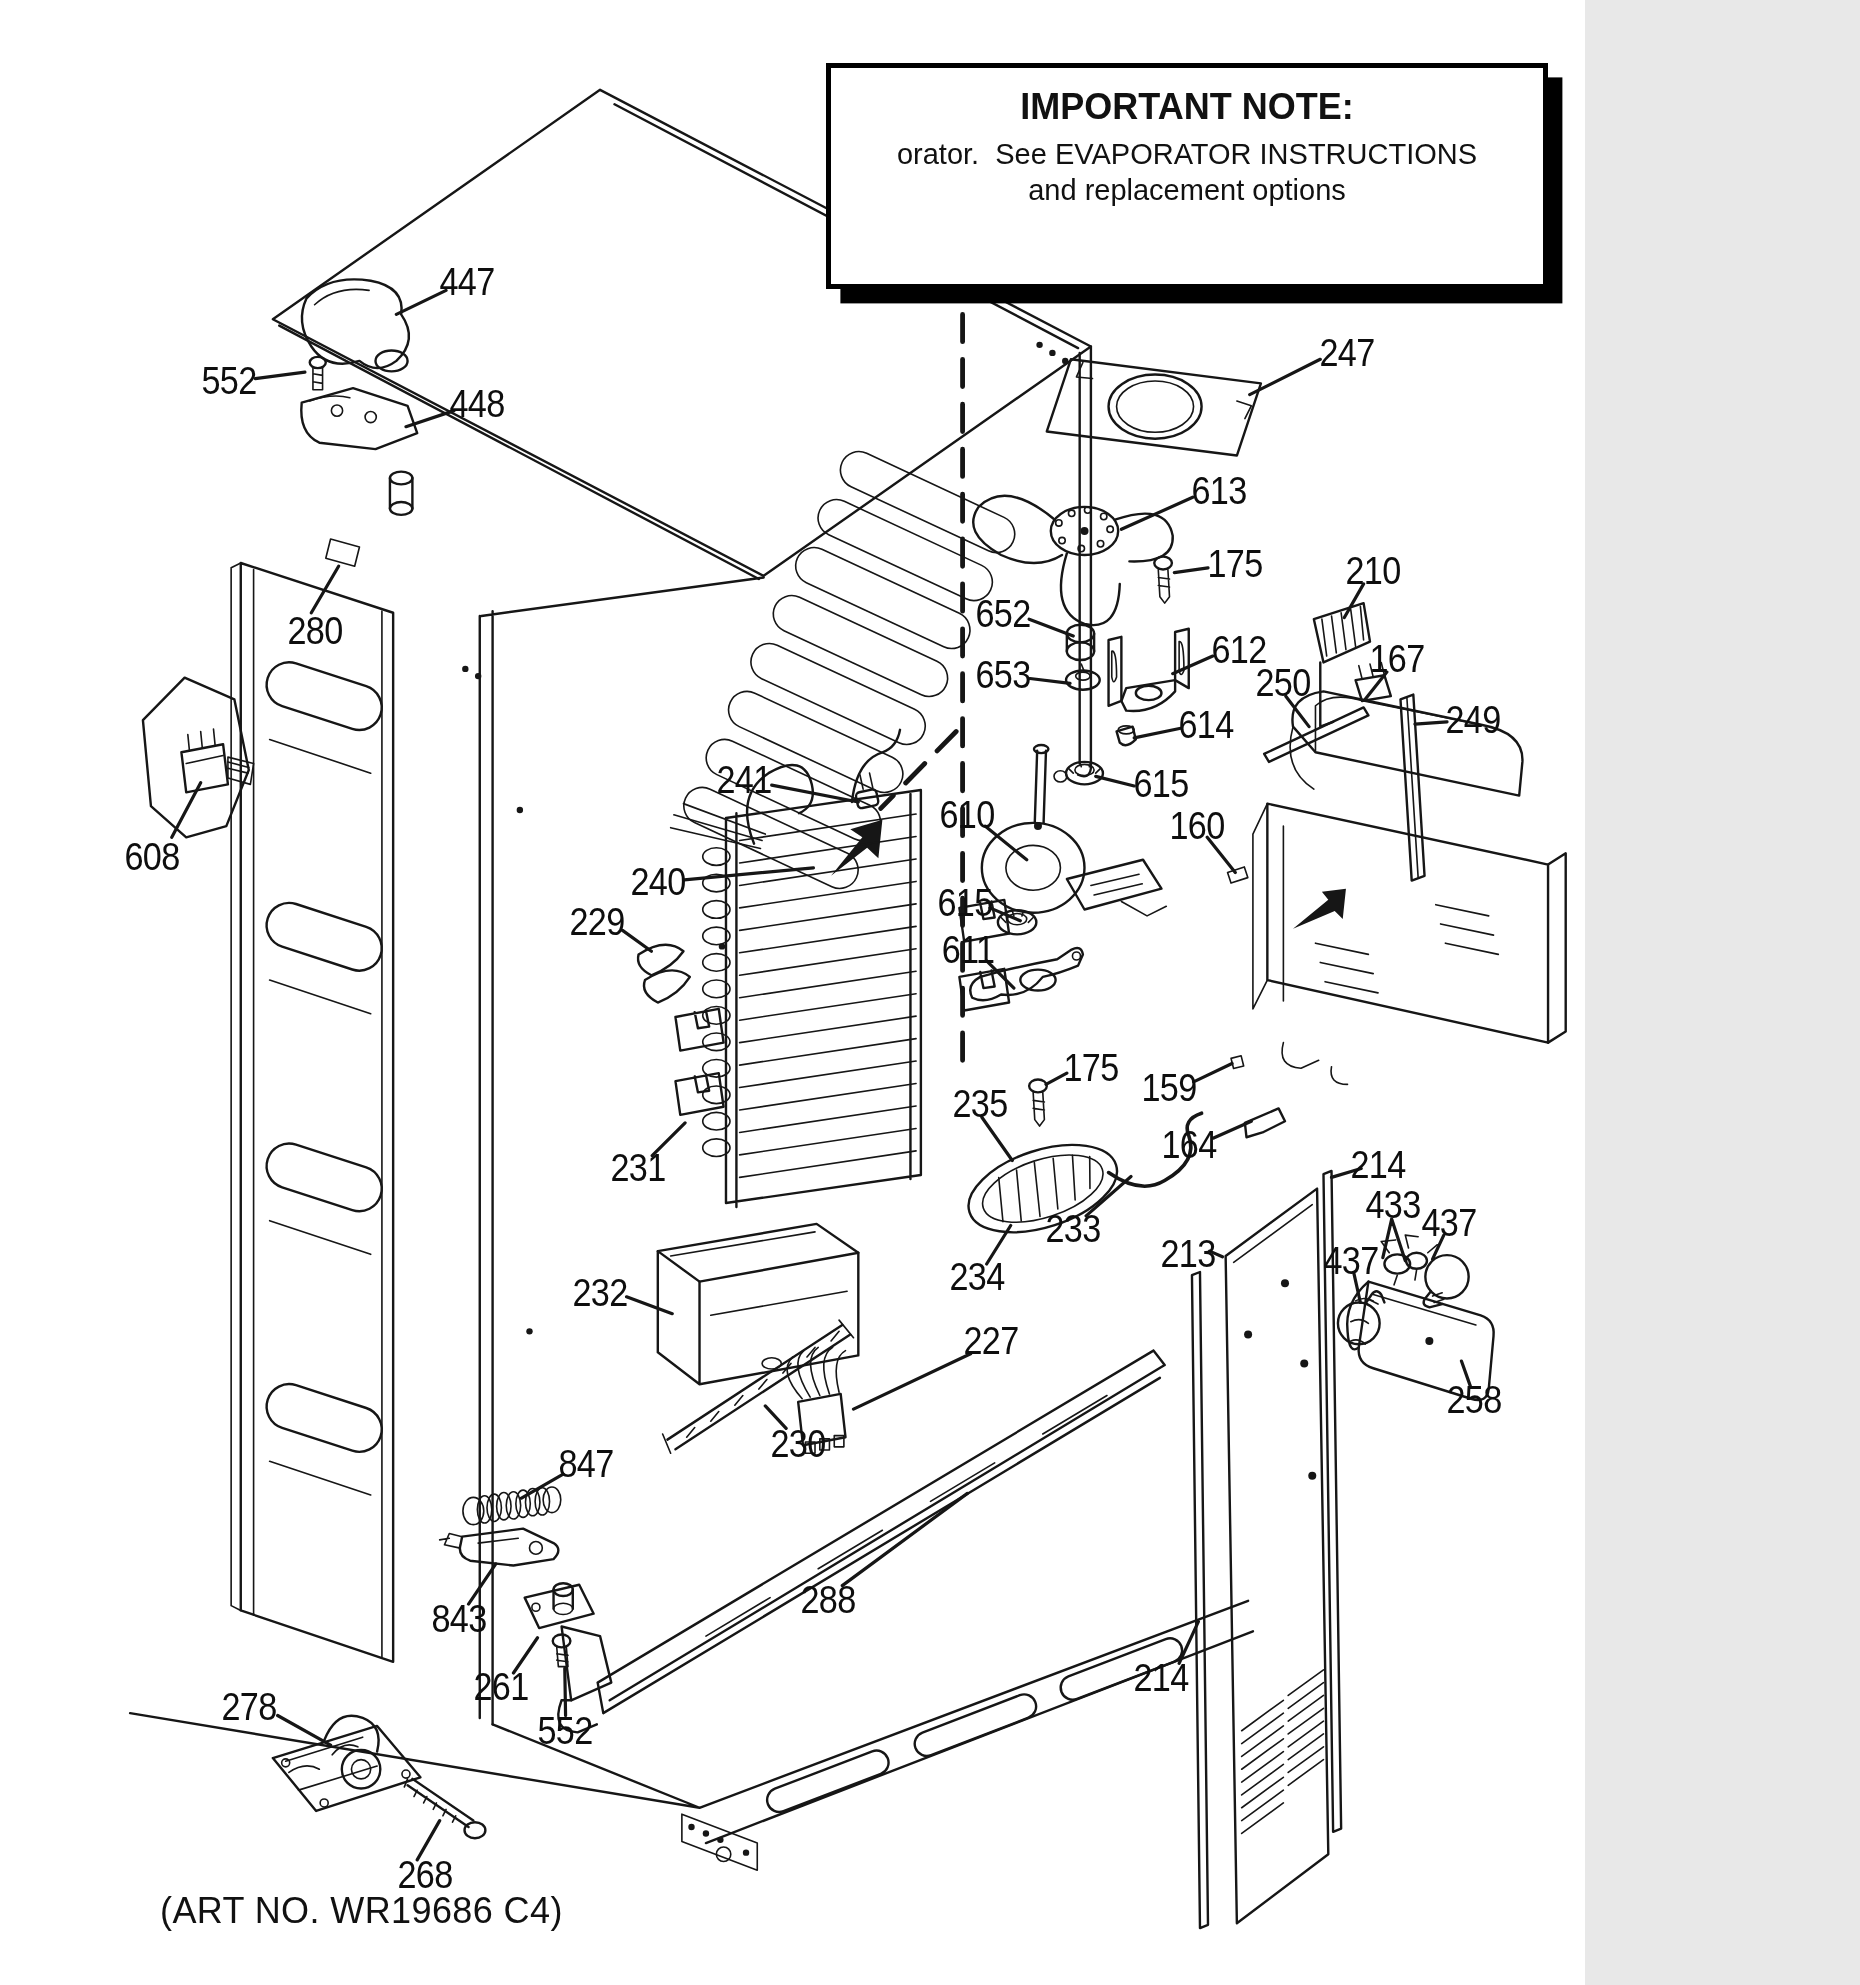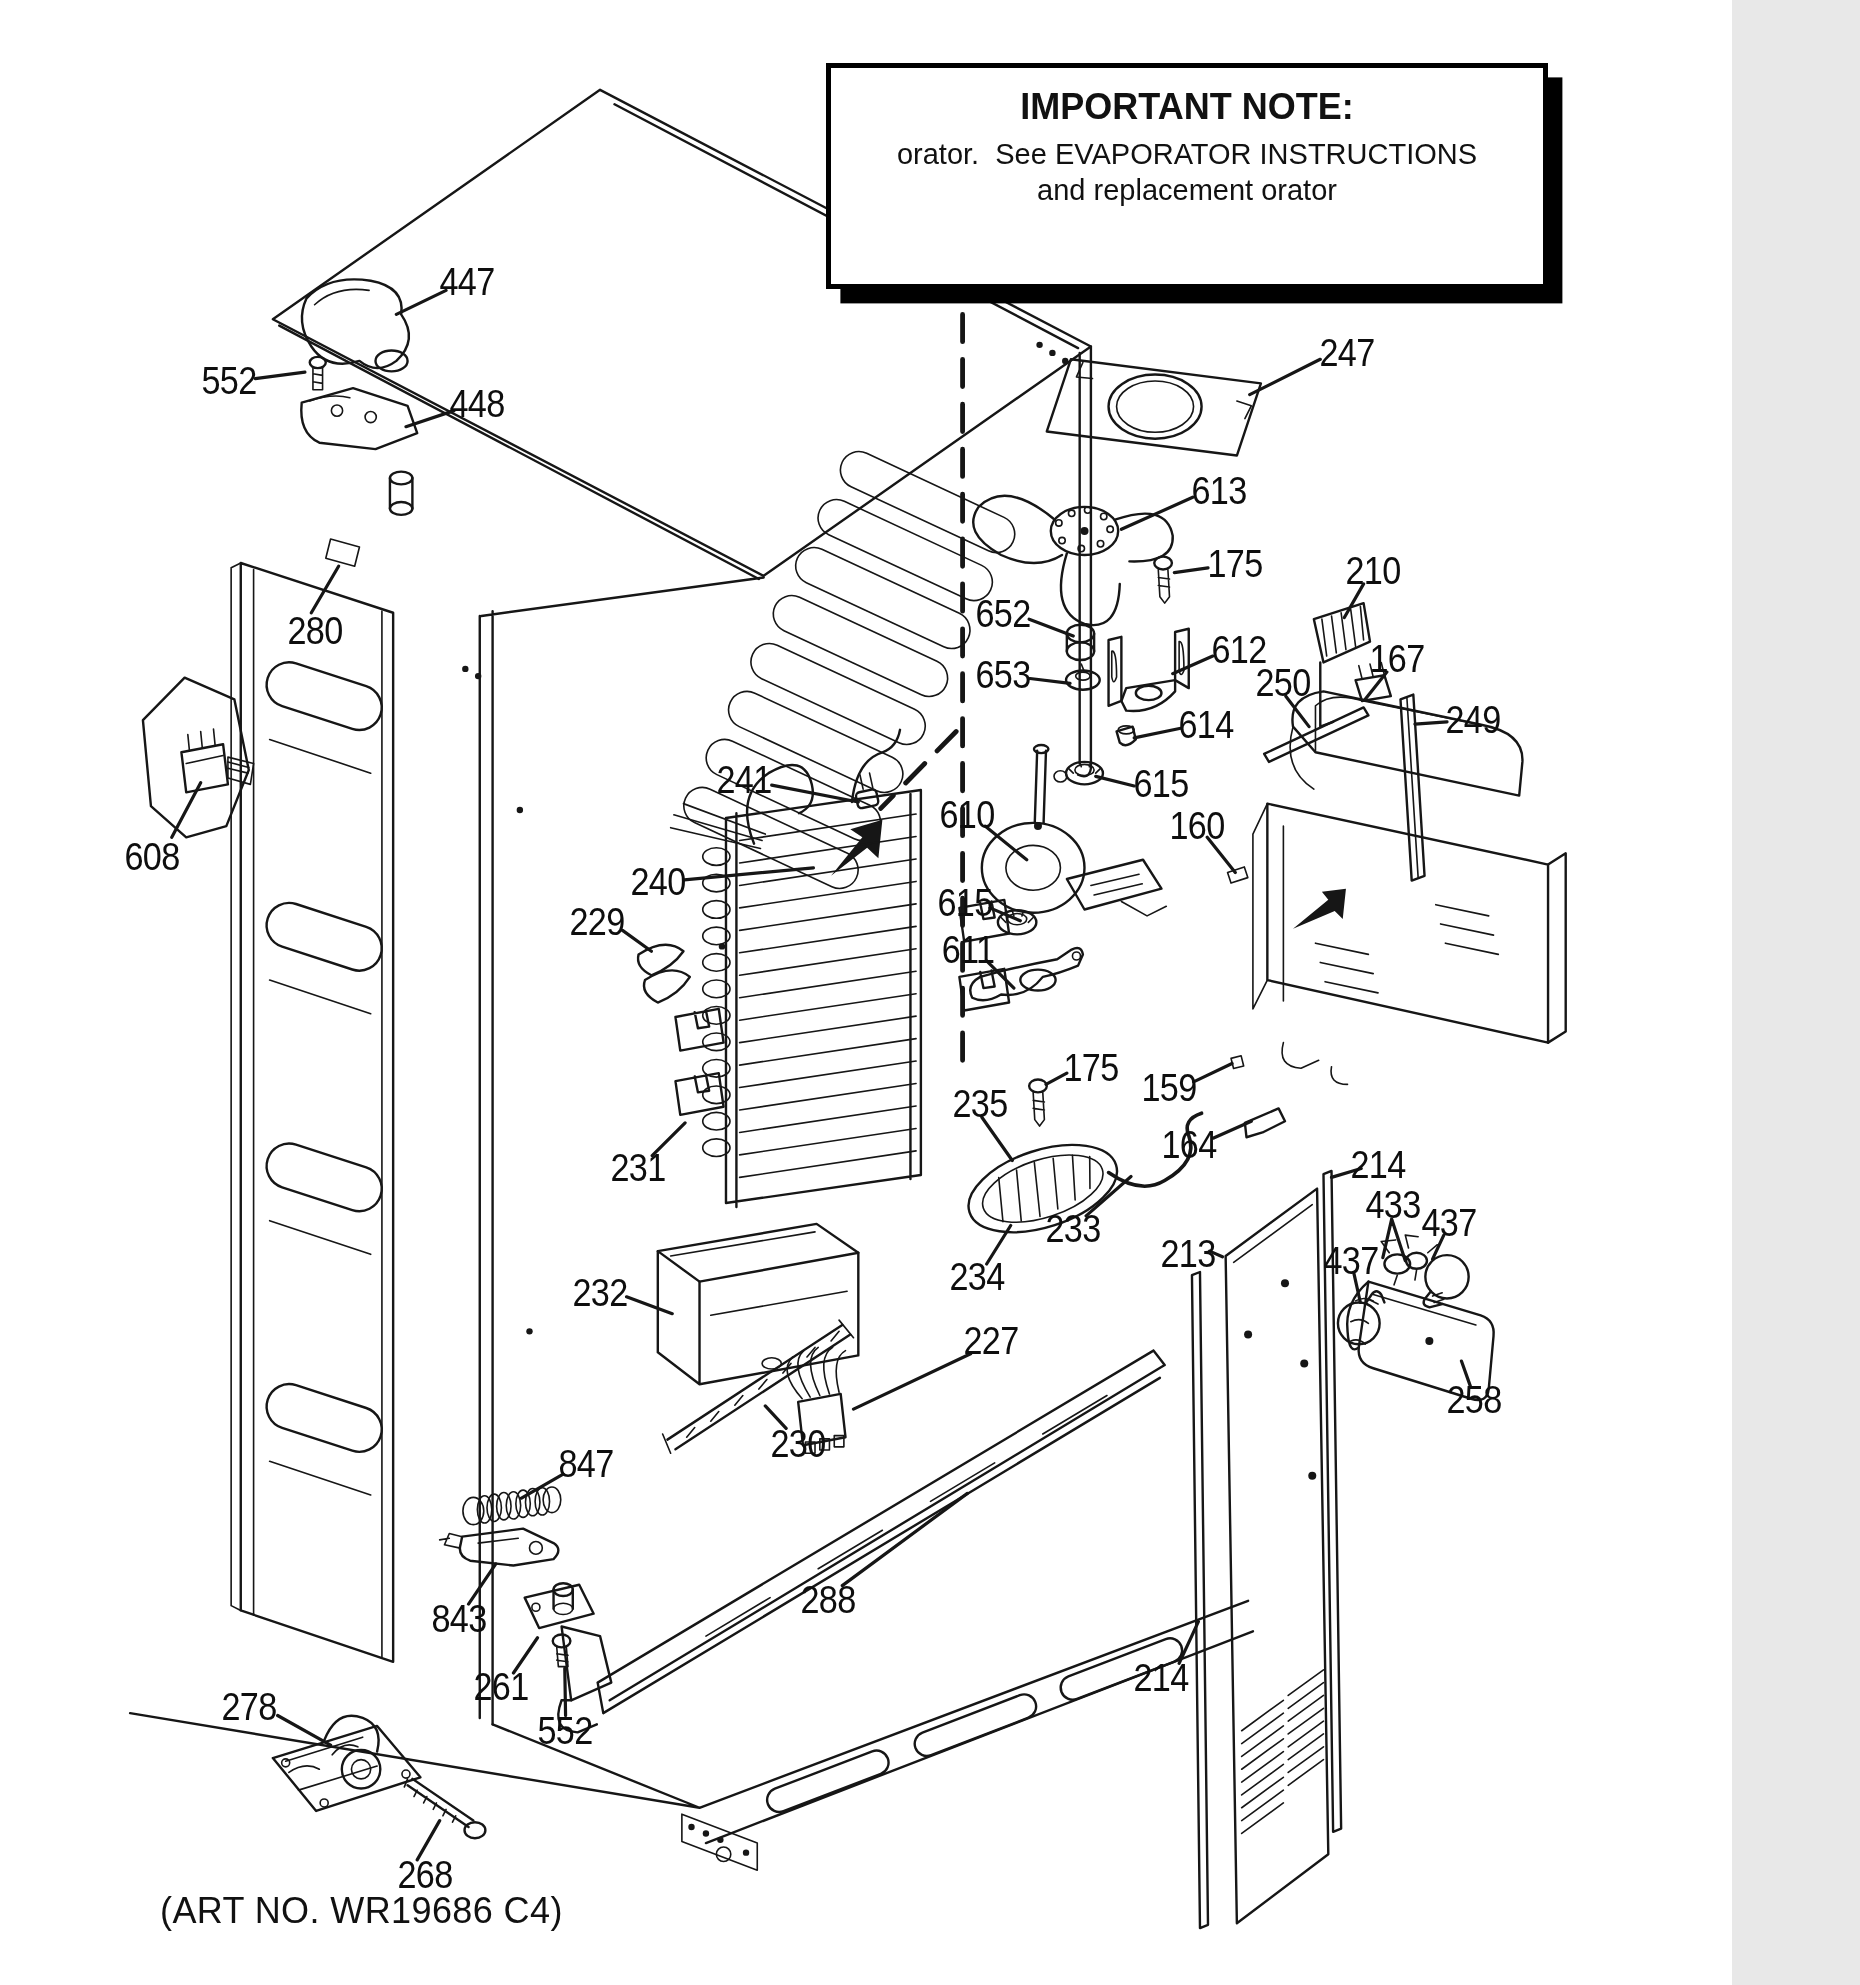--- a/index.html
+++ b/index.html
@@ -1,16 +1,16 @@
 <!DOCTYPE html>
 <html style="font-size:13px"><head>
 <meta charset="utf-8">
 <style>
   html,body{margin:0;padding:0;background:#e8e8e8;}
-  .stage{position:relative;width:1732px;height:1985px;background:#ffffff;overflow:hidden;
+  .stage{position:relative;width:1585px;height:1985px;background:#ffffff;overflow:hidden;
          font-family:"Liberation Sans",sans-serif;color:#111;}
   svg{position:absolute;left:0;top:0;}
   .art{stroke:#161616;fill:none;stroke-width:3;stroke-linecap:round;stroke-linejoin:round;}
   .thin{stroke-width:2;}
   .thick{stroke-width:4.5;}
   .fill{fill:#161616;stroke:none;}
   .dash{stroke-dasharray:34 22;stroke-width:6;}
   .leader{stroke-width:4;}
   .plabel{position:absolute;transform:translate(-50%,-50%) scaleX(.9);font-size:38px;
           letter-spacing:-0.8px;white-space:nowrap;color:#0e0e0e;}
@@ -393,21 +393,21 @@
     M1210,1688 L1064,1757 M980,1781 L954,1753 M1050,1977 L1206,1862 M702,1838 L650,1868
     M584,2000 L618,1950 M640,2086 L670,2042 M705,2139 L704,2080 M346,2139 L412,2176
     M520,2319 L548,2270 M1508,1560 L1524,1567 M1697,1457 L1660,1468 M1470,2074 L1494,2022
     M1735,1520 L1724,1568 M1735,1520 L1752,1572 M1800,1540 L1786,1570 M1688,1588 L1696,1624
     M1833,1728 L1822,1697"></path>
 </svg>
 
   <div class="notebox">
     <div class="notetitle">IMPORTANT NOTE:</div>
     <div class="noteline">orator.  See EVAPORATOR INSTRUCTIONS</div>
-    <div class="noteline">and replacement orator</div>
+    <div class="noteline">and replacement options</div>
   </div>
 
   <span class="plabel" style="left:467px;top:282px">447</span>
   <span class="plabel" style="left:229px;top:381px">552</span>
   <span class="plabel" style="left:477px;top:404px">448</span>
   <span class="plabel" style="left:315px;top:631px">280</span>
   <span class="plabel" style="left:152px;top:857px">608</span>
   <span class="plabel" style="left:1347px;top:353px">247</span>
   <span class="plabel" style="left:1219px;top:491px">613</span>
   <span class="plabel" style="left:1235px;top:564px">175</span>

